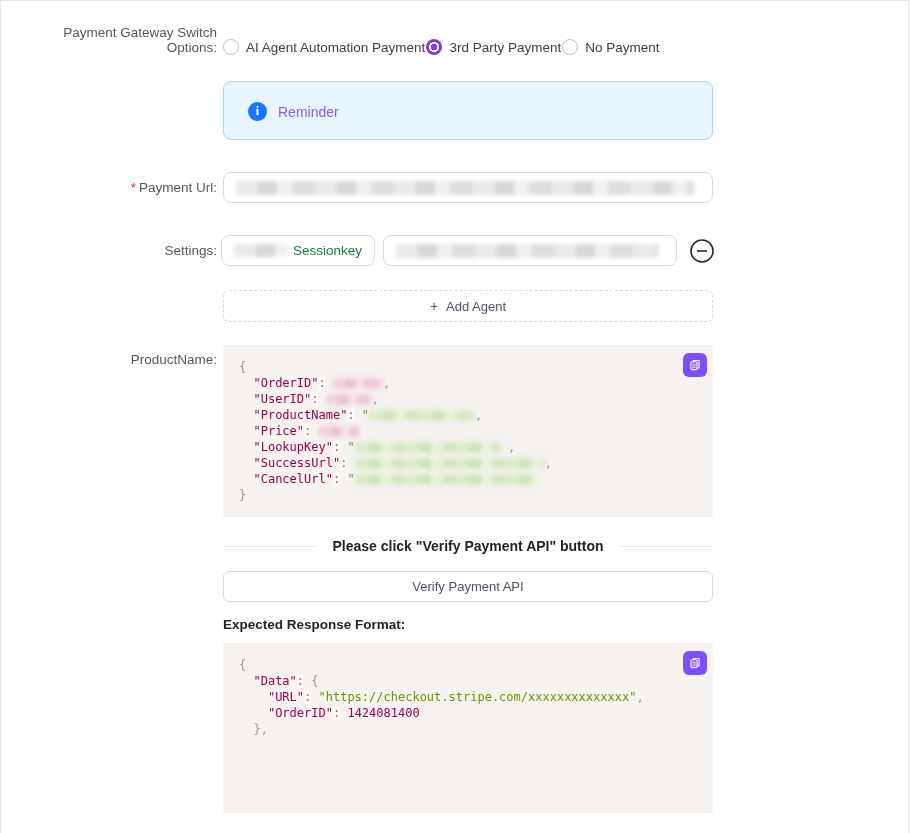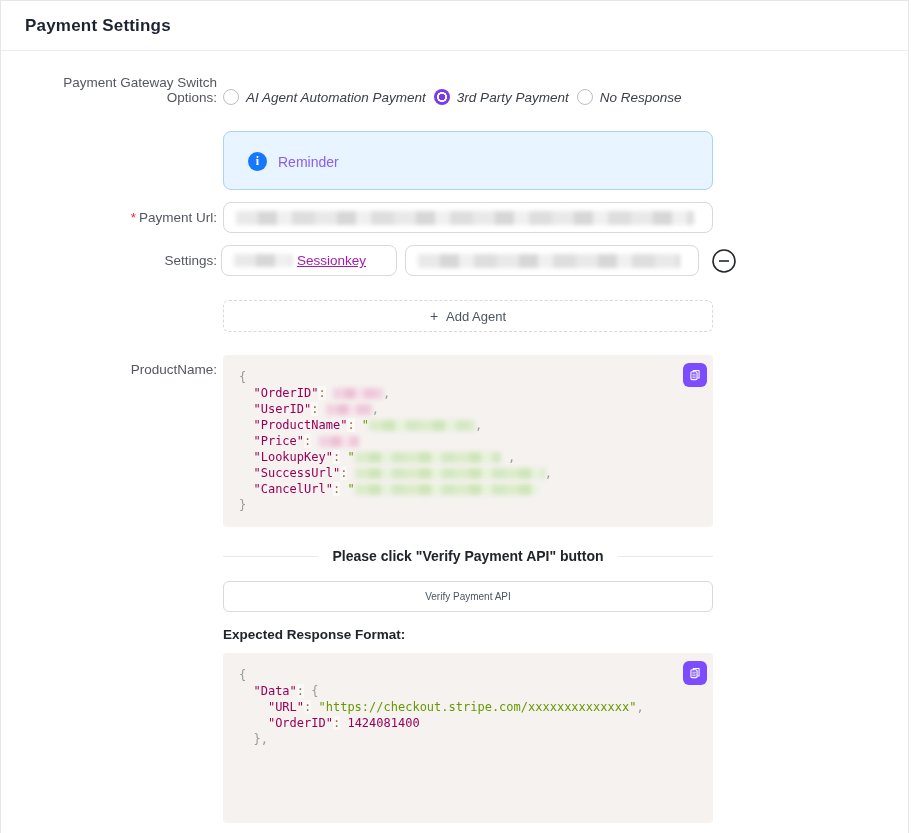--- a/index.html
+++ b/index.html
@@ -12,21 +12,21 @@
 
   .content { padding:0 24px; }
 
   .row { display:flex; }
   .label-col { width:196px; flex:0 0 196px; text-align:right; padding-right:4px;
                color:#54575e; font-size:13.5px; }
   .main-col { width:490px; flex:0 0 490px; margin-left:2px; }
 
   
   .radio-row { margin-top:24px; align-items:flex-end; }
-  .radio-group { display:flex; align-items:center; gap:8px; margin-left:2px;font-style:italic; }
+  .radio-group { display:flex; align-items:center; gap:1px; margin-left:2px; }
   .radio-option { display:flex; align-items:center; gap:7px; cursor:pointer; }
   .radio-dot { width:16px; height:16px; border-radius:50%; border:1px solid #bfbfbf; background:#fff; flex:0 0 16px; }
   .radio-option.selected .radio-dot { border:none;
       background: radial-gradient(circle, #7c3aed 0 3.2px, #ffffff 3.4px 5px, #7c3aed 5.2px 8px); }
   .radio-option span.rlabel { font-size:13.5px; color:#3c4047; }
 
   
   .reminder { margin:26px 0 0 198px; width:490px; background:#e8f4ff; border:1px solid #abd3f8;
               border-radius:8px; padding:20px 24px 18px 24px; }
   .reminder-head { display:flex; align-items:center; gap:11px; }
@@ -37,27 +37,27 @@
   .reminder-body { margin-top:13px; padding-left:30px; font-size:13.5px; color:#4e5663; line-height:20.5px; }
   .see-more { color:#1677ff; text-decoration:none; margin-left:8px; cursor:pointer; }
 
   
   .redact { display:inline-block; vertical-align:middle; border-radius:2px; filter:blur(2.2px); }
   .redact.gray  { background:repeating-linear-gradient(90deg,#e9e9e9 0 22px,#d7d7d7 22px 41px,#f0f0f0 41px 56px,#dedede 56px 79px); }
   .redact.pink  { background:repeating-linear-gradient(90deg,#f2d2e0 0 12px,#ecc2d3 12px 22px,#f7dfe9 22px 31px,#eec9da 31px 43px); }
   .redact.green { background:repeating-linear-gradient(90deg,#dcecca 0 14px,#cfe5ba 14px 26px,#e6f2d9 26px 37px,#d5e8c4 37px 50px); }
 
   
-  .form-row { margin-top:12px; align-items:center; }
+  .form-row { margin-top:32px; align-items:center; }
   .req { color:#f5222d; margin-right:3px; }
   .text-input { height:31px; border:1px solid #d9d9d9; border-radius:8px; background:#fff;
                 display:flex; align-items:center; padding:0 12px; }
   .input-url { width:490px; }
   .headers-line { display:flex; align-items:center; }
-  .input-header-key { width:176px; font-size:13.5px; color:#a21caf; gap:5px;text-decoration:underline; }
+  .input-header-key { width:154px; font-size:13.5px; color:#15803d; gap:5px; }
   .input-header-val { width:294px; margin-left:8px; }
   .remove-header-btn { margin-left:12px; width:26px; height:26px; background:none; border:none; cursor:pointer;
                        display:flex; align-items:center; justify-content:center; padding:0; }
 
   .add-header-btn { margin-top:24px; margin-left:198px; width:490px; height:32px; background:#fff;
                     border:1px dashed #d9d9d9; border-radius:6px; color:#4b5563; font-size:13px;
                     cursor:pointer; display:flex; align-items:center; justify-content:center; gap:8px;
                     font-family:"Liberation Sans", sans-serif; }
   .plus-icon { font-size:14px; color:#4b5563; }
 
@@ -76,52 +76,49 @@
   .tok-plain{ color:#6b6b6b; }
   .code-block .redact { height:11px; filter:blur(2px); }
   .copy-btn { position:absolute; top:8px; right:6px; width:24px; height:24px; border:none; border-radius:6px;
               background:#7c4dff; cursor:pointer; display:flex; align-items:center; justify-content:center; padding:0; }
 
   
   .divider { margin:21px 0 0 198px; width:490px; display:flex; align-items:center; gap:14px; }
   .divider .line { flex:1; height:1px; background:#e8e8e8; }
   .divider .divider-text { font-size:14px; font-weight:700; color:#21242b; white-space:nowrap; }
   .verify-btn { margin:17px 0 0 198px; width:490px; height:31px; background:#fff; border:1px solid #d9d9d9;
-                border-radius:6px; color:#4b5563; font-size:10px; cursor:pointer;
+                border-radius:6px; color:#4b5563; font-size:13px; cursor:pointer;
                 font-family:"Liberation Sans", sans-serif; }
 
   .response-label { margin:15px 0 0 198px; font-size:13.5px; font-weight:700; color:#21242b; }
   .response-block { margin-top:11px; margin-left:198px; height:170px; }
 </style>
 </head>
 <body>
 
 <div class="card">
 
-  <div class="card-header">
-    <h1>Payment Settings</h1>
-  </div>
 
   <div class="content">
 
     
     <div class="row radio-row">
       <div class="label-col">Payment Gateway Switch Options:</div>
       <div class="radio-group">
         <div class="radio-option">
           <span class="radio-dot"></span>
           <span class="rlabel">AI Agent Automation Payment</span>
         </div>
         <div class="radio-option selected">
           <span class="radio-dot"></span>
           <span class="rlabel">3rd Party Payment</span>
         </div>
         <div class="radio-option">
           <span class="radio-dot"></span>
-          <span class="rlabel">No Response</span>
+          <span class="rlabel">No Payment</span>
         </div>
       </div>
     </div>
 
     
     <div class="reminder">
       <div class="reminder-head">
         <span class="info-icon">i</span>
         <span class="reminder-title">Reminder</span>
       </div>

